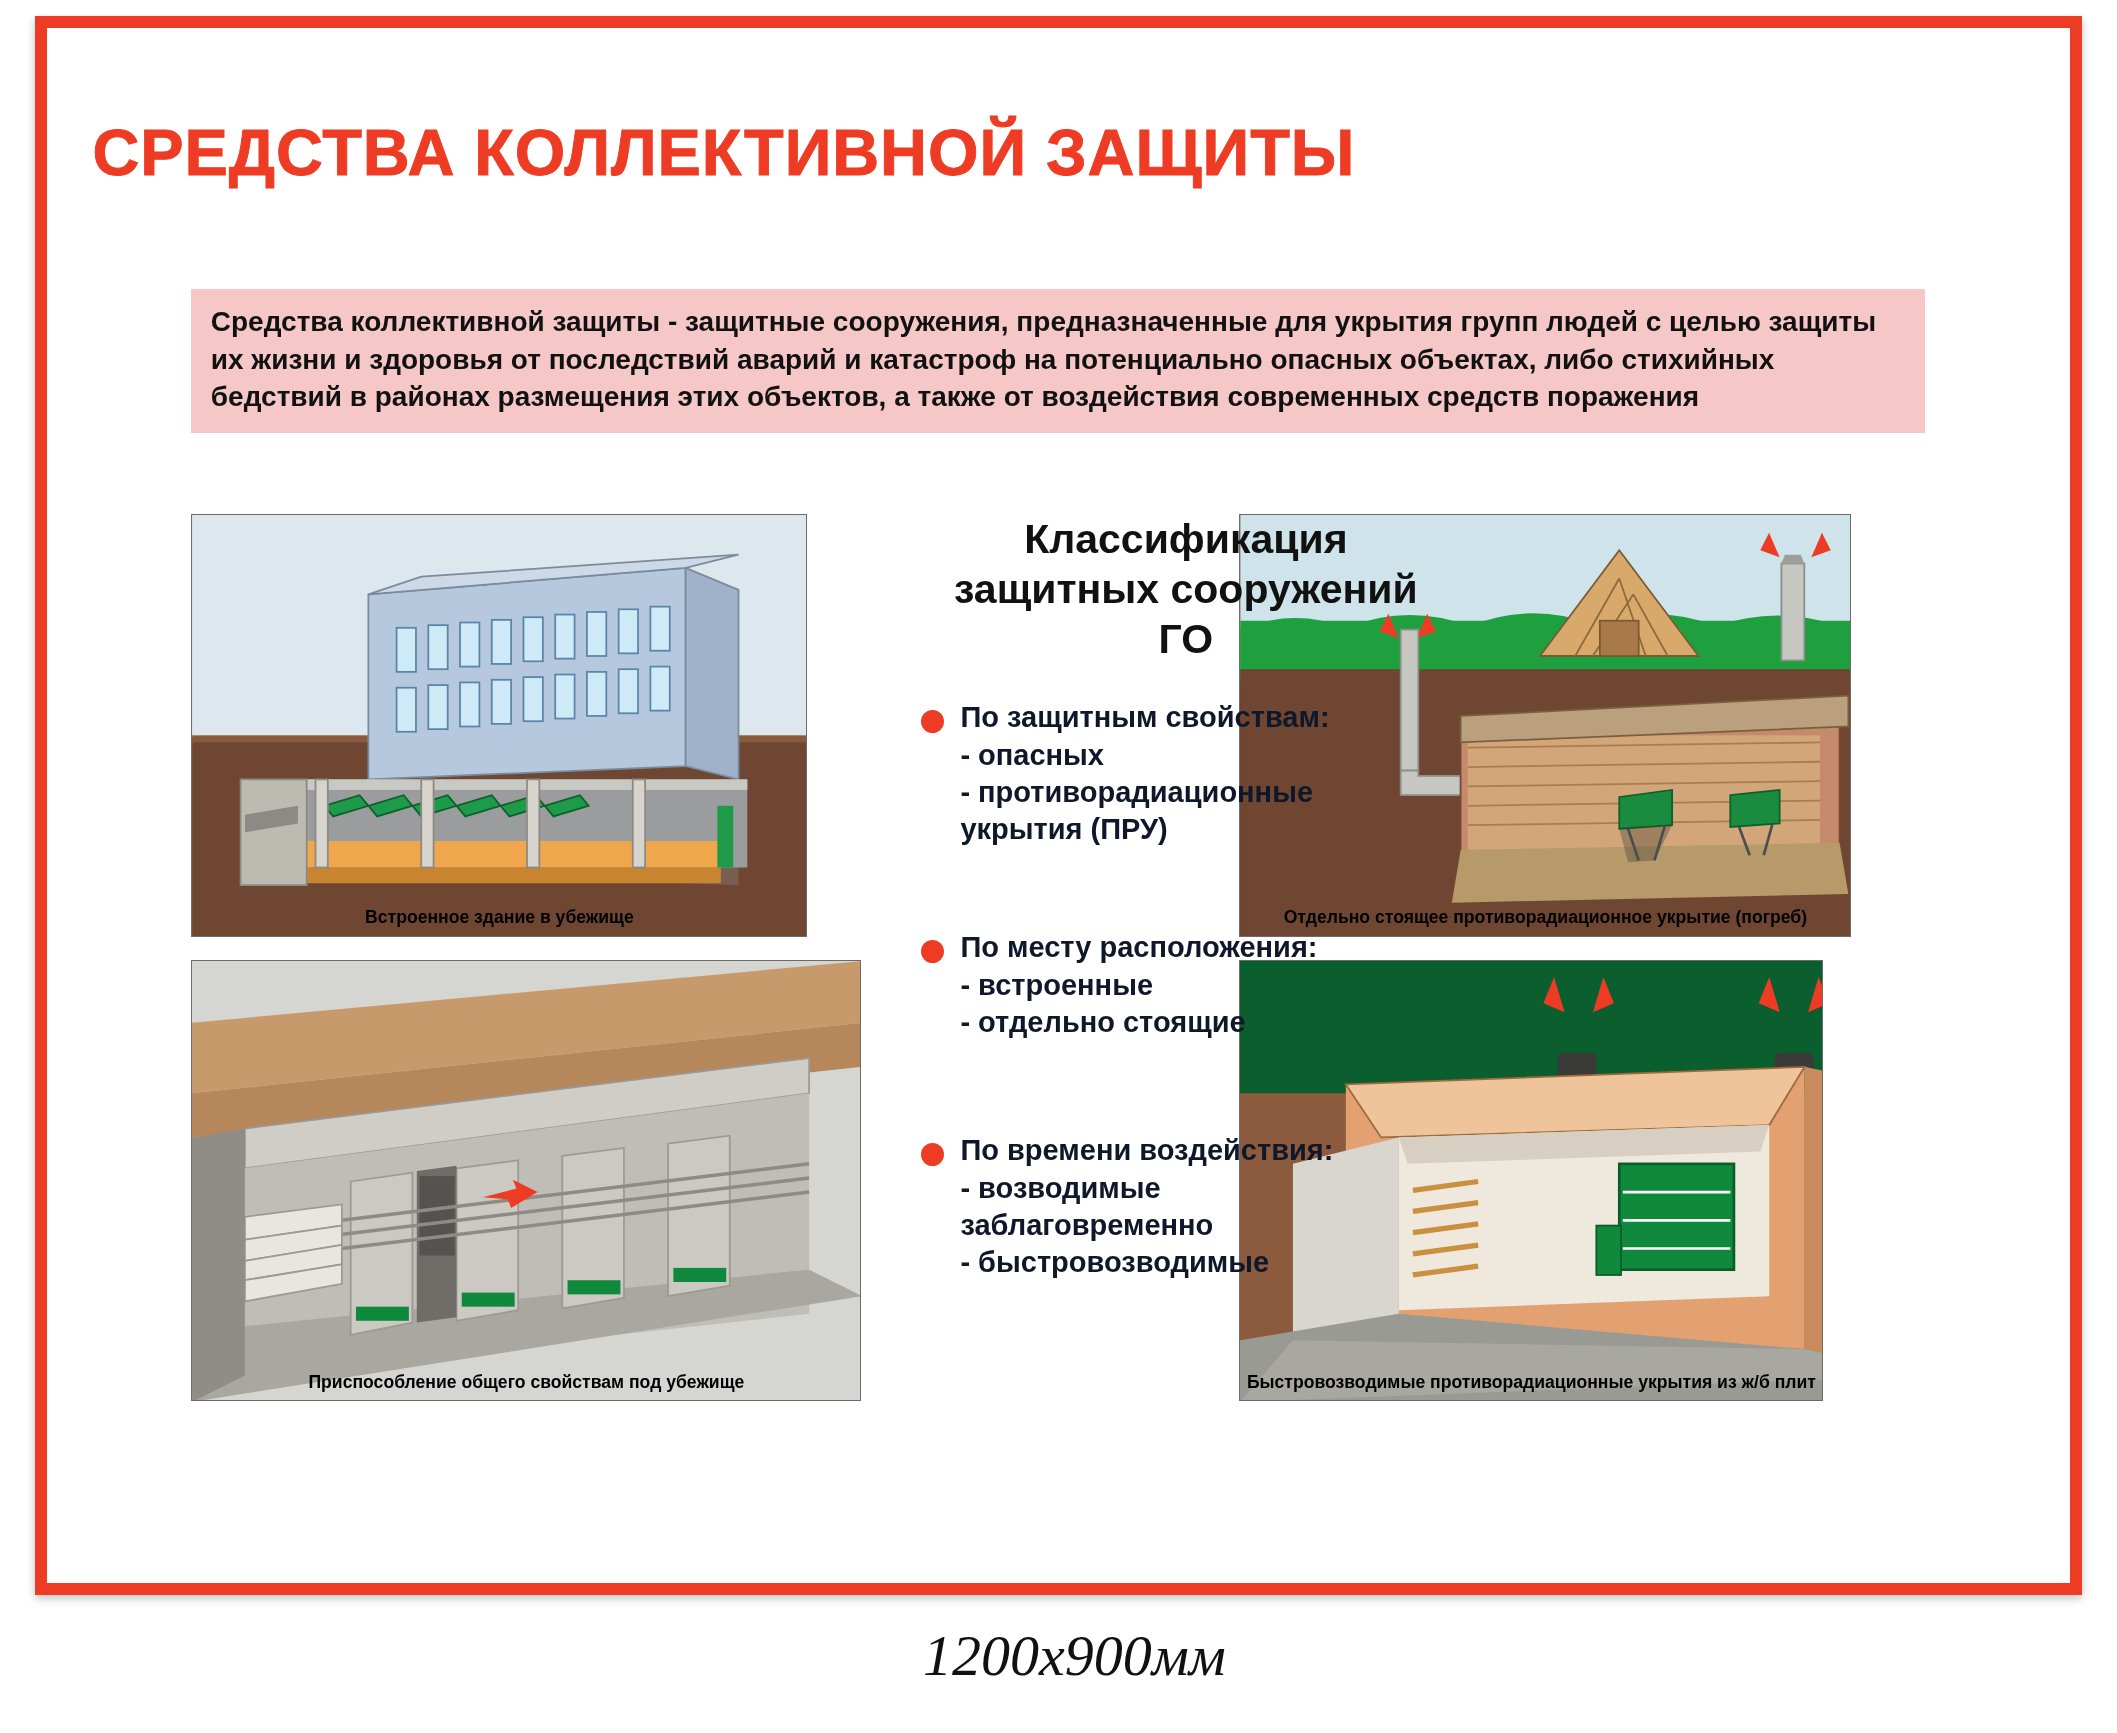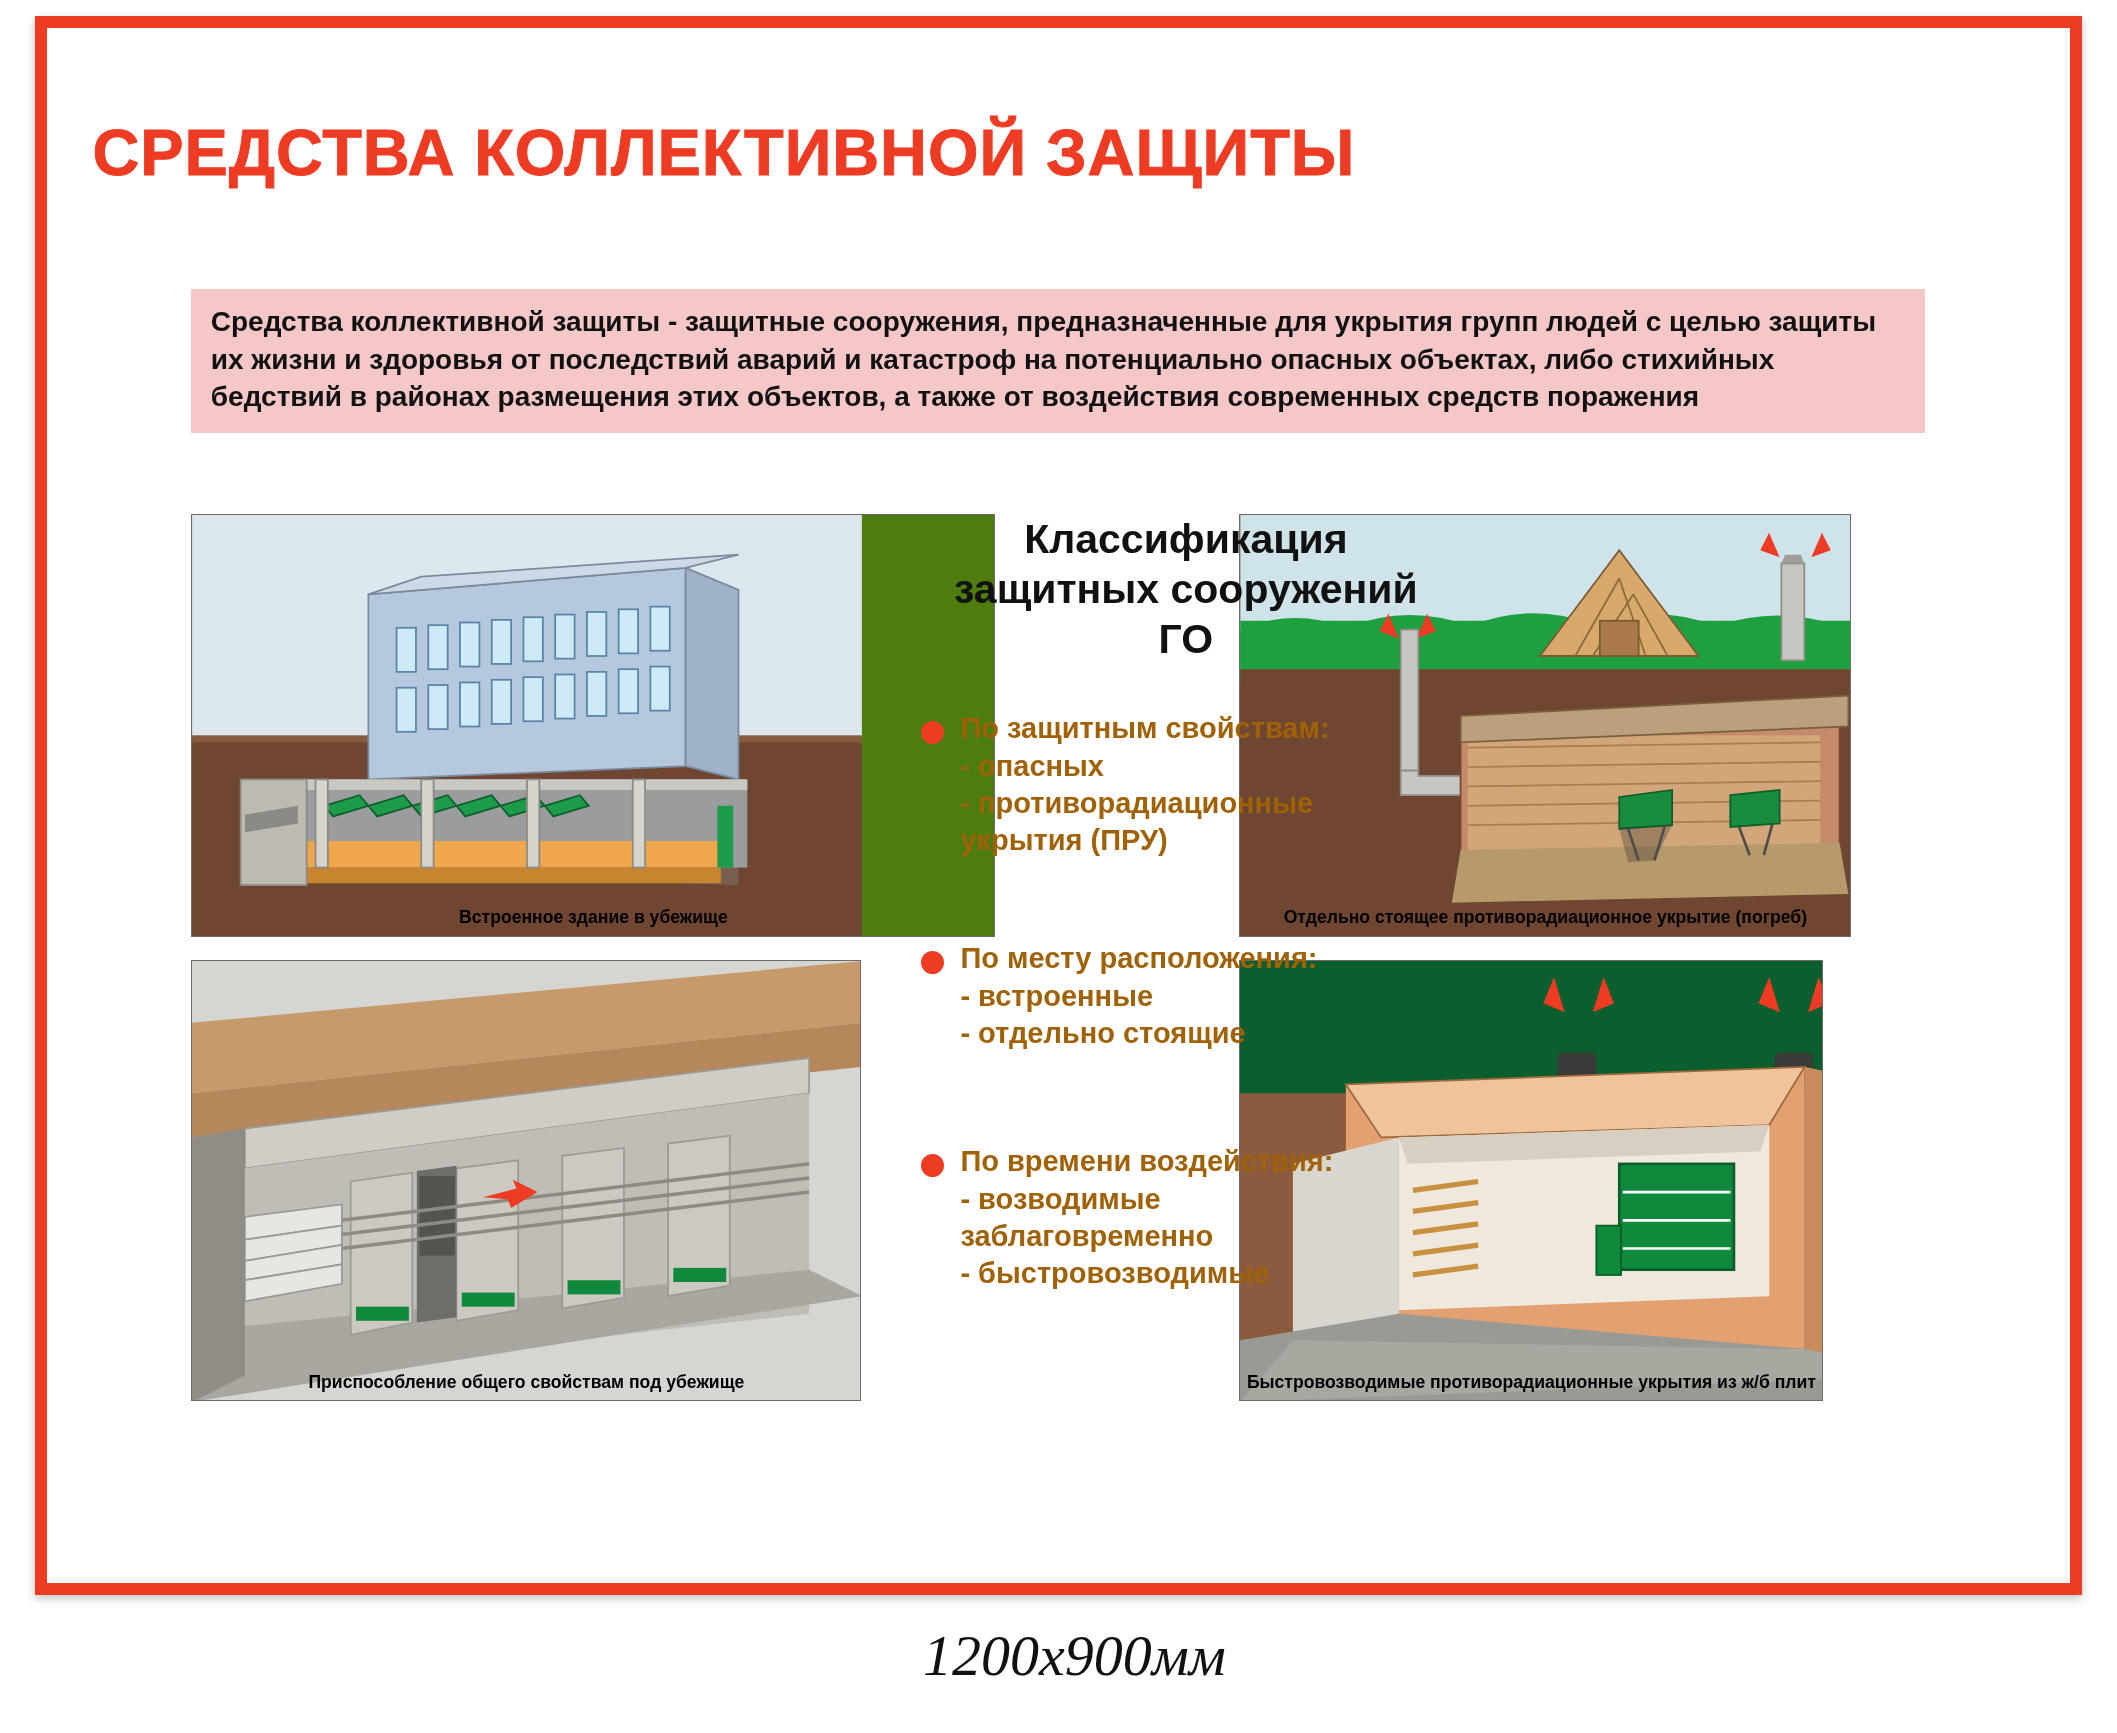--- a/index.html
+++ b/index.html
@@ -92,22 +92,21 @@
     text-align: center;
     font-size: 17.6px;
     font-weight: bold;
     color: #000;
     width: 100%;
   }
   .bullet-group {
     position: absolute;
     left: 847px;
     width: 494px;
-    color: #a16207;
-    margin-top: 11px;
+    color: #0f172a;
   }
   .bullet-dot {
     position: absolute;
     left: 0;
     top: 10.6px;
     width: 23px;
     height: 23px;
     background: #ee3b24;
     border-radius: 50%;
   }
@@ -142,21 +141,21 @@
 
 <div class="poster-wrap">
   <div class="poster-border"></div>
   <div class="poster-inner">
     <div class="poster-white">
 
       <div class="title" style="top:42px;">СРЕДСТВА КОЛЛЕКТИВНОЙ ЗАЩИТЫ</div>
 
       <div class="definition" style="left:99px; top:216px; width:1734px;">Средства коллективной защиты - защитные сооружения, предназначенные для укрытия групп людей с целью защиты их жизни и здоровья от последствий аварий и катастроф на потенциально опасных объектах, либо стихийных бедствий в районах размещения этих объектов, а также от воздействия современных средств поражения</div>
 
-      <div class="panel" style="left:99px; top:441px; width:804px; height:423px; background:#4d7c0f;">
+      <div class="panel" style="left:99px; top:441px; width:616px; height:423px; background:#a3a3a3;">
         <svg viewBox="0 0 760 480" width="670" height="423">
           <rect x="0" y="0" width="760" height="260" fill="#dde8ee"></rect>
           <rect x="0" y="252" width="760" height="228" fill="#6e4631"></rect>
 
           <rect x="0" y="250" width="760" height="8" fill="#8a5a3d"></rect>
 
           <polygon points="200,90 560,60 560,285 200,300" fill="#b6c8dd" stroke="#7b8b9e" stroke-width="2"></polygon>
           <polygon points="560,60 620,85 620,300 560,285" fill="#9fb2c9" stroke="#7b8b9e" stroke-width="2"></polygon>
           <polygon points="200,90 260,70 620,45 560,60" fill="#cdd9e6" stroke="#7b8b9e" stroke-width="2"></polygon>
 

